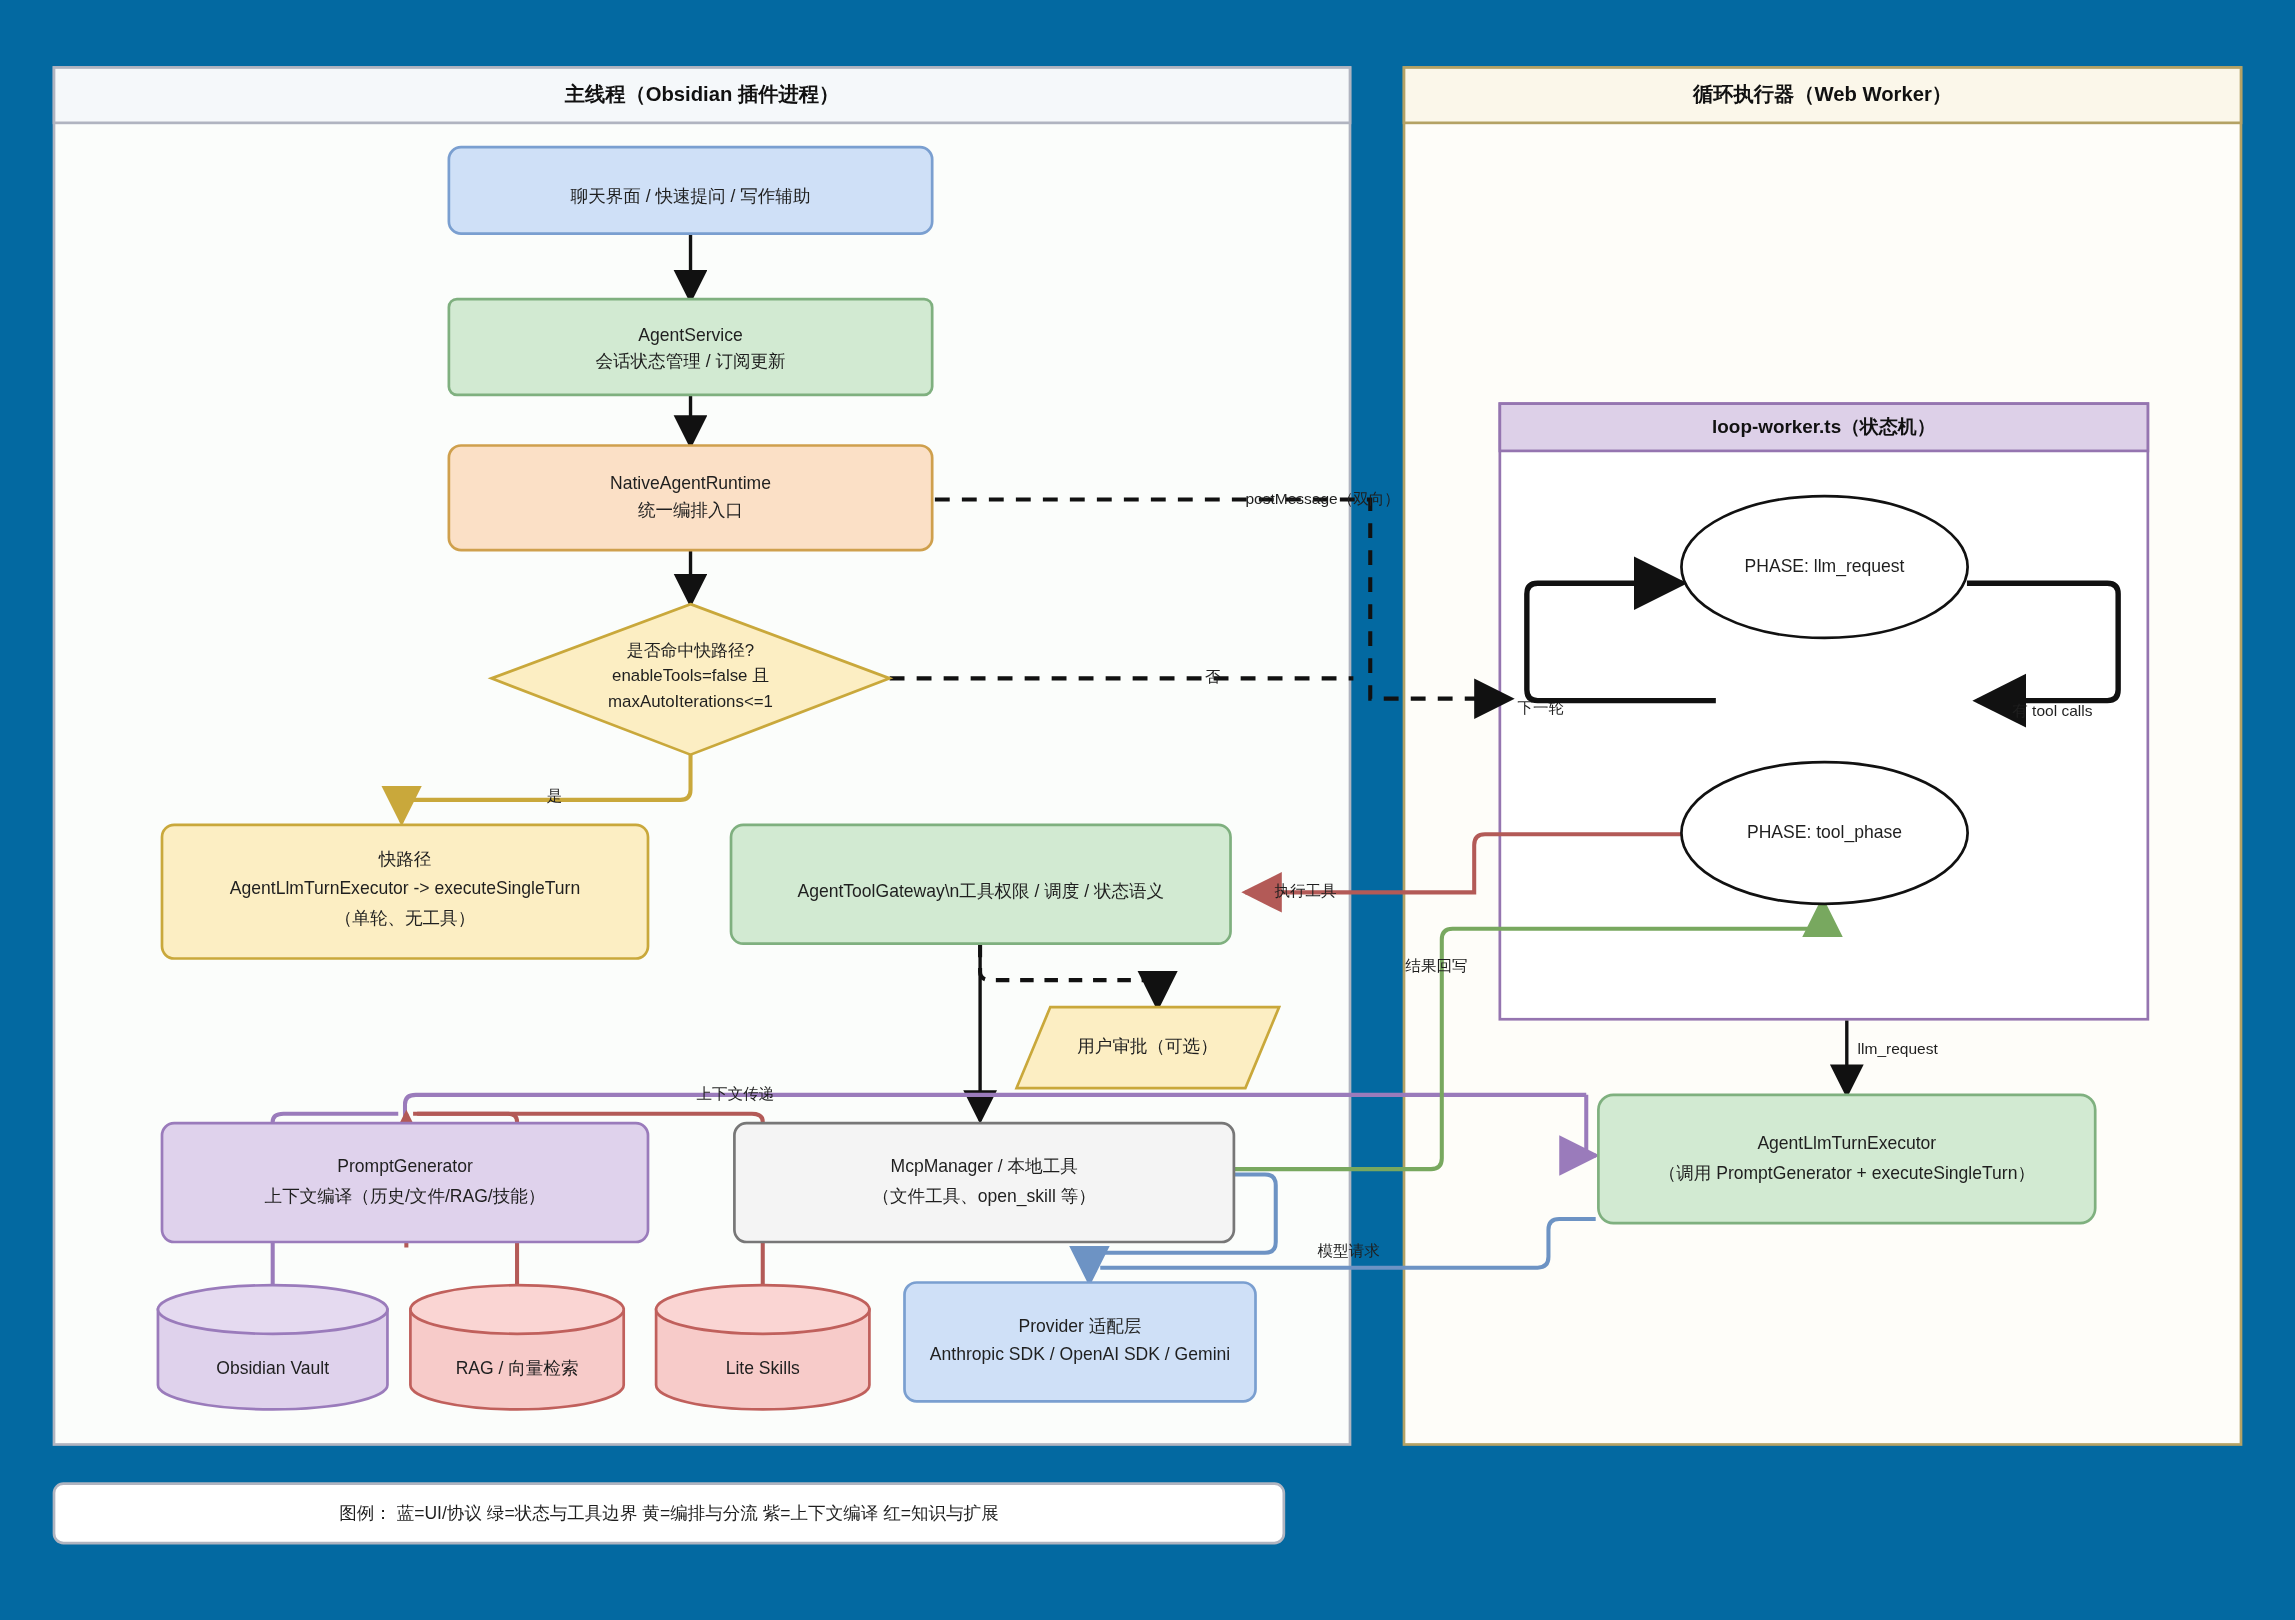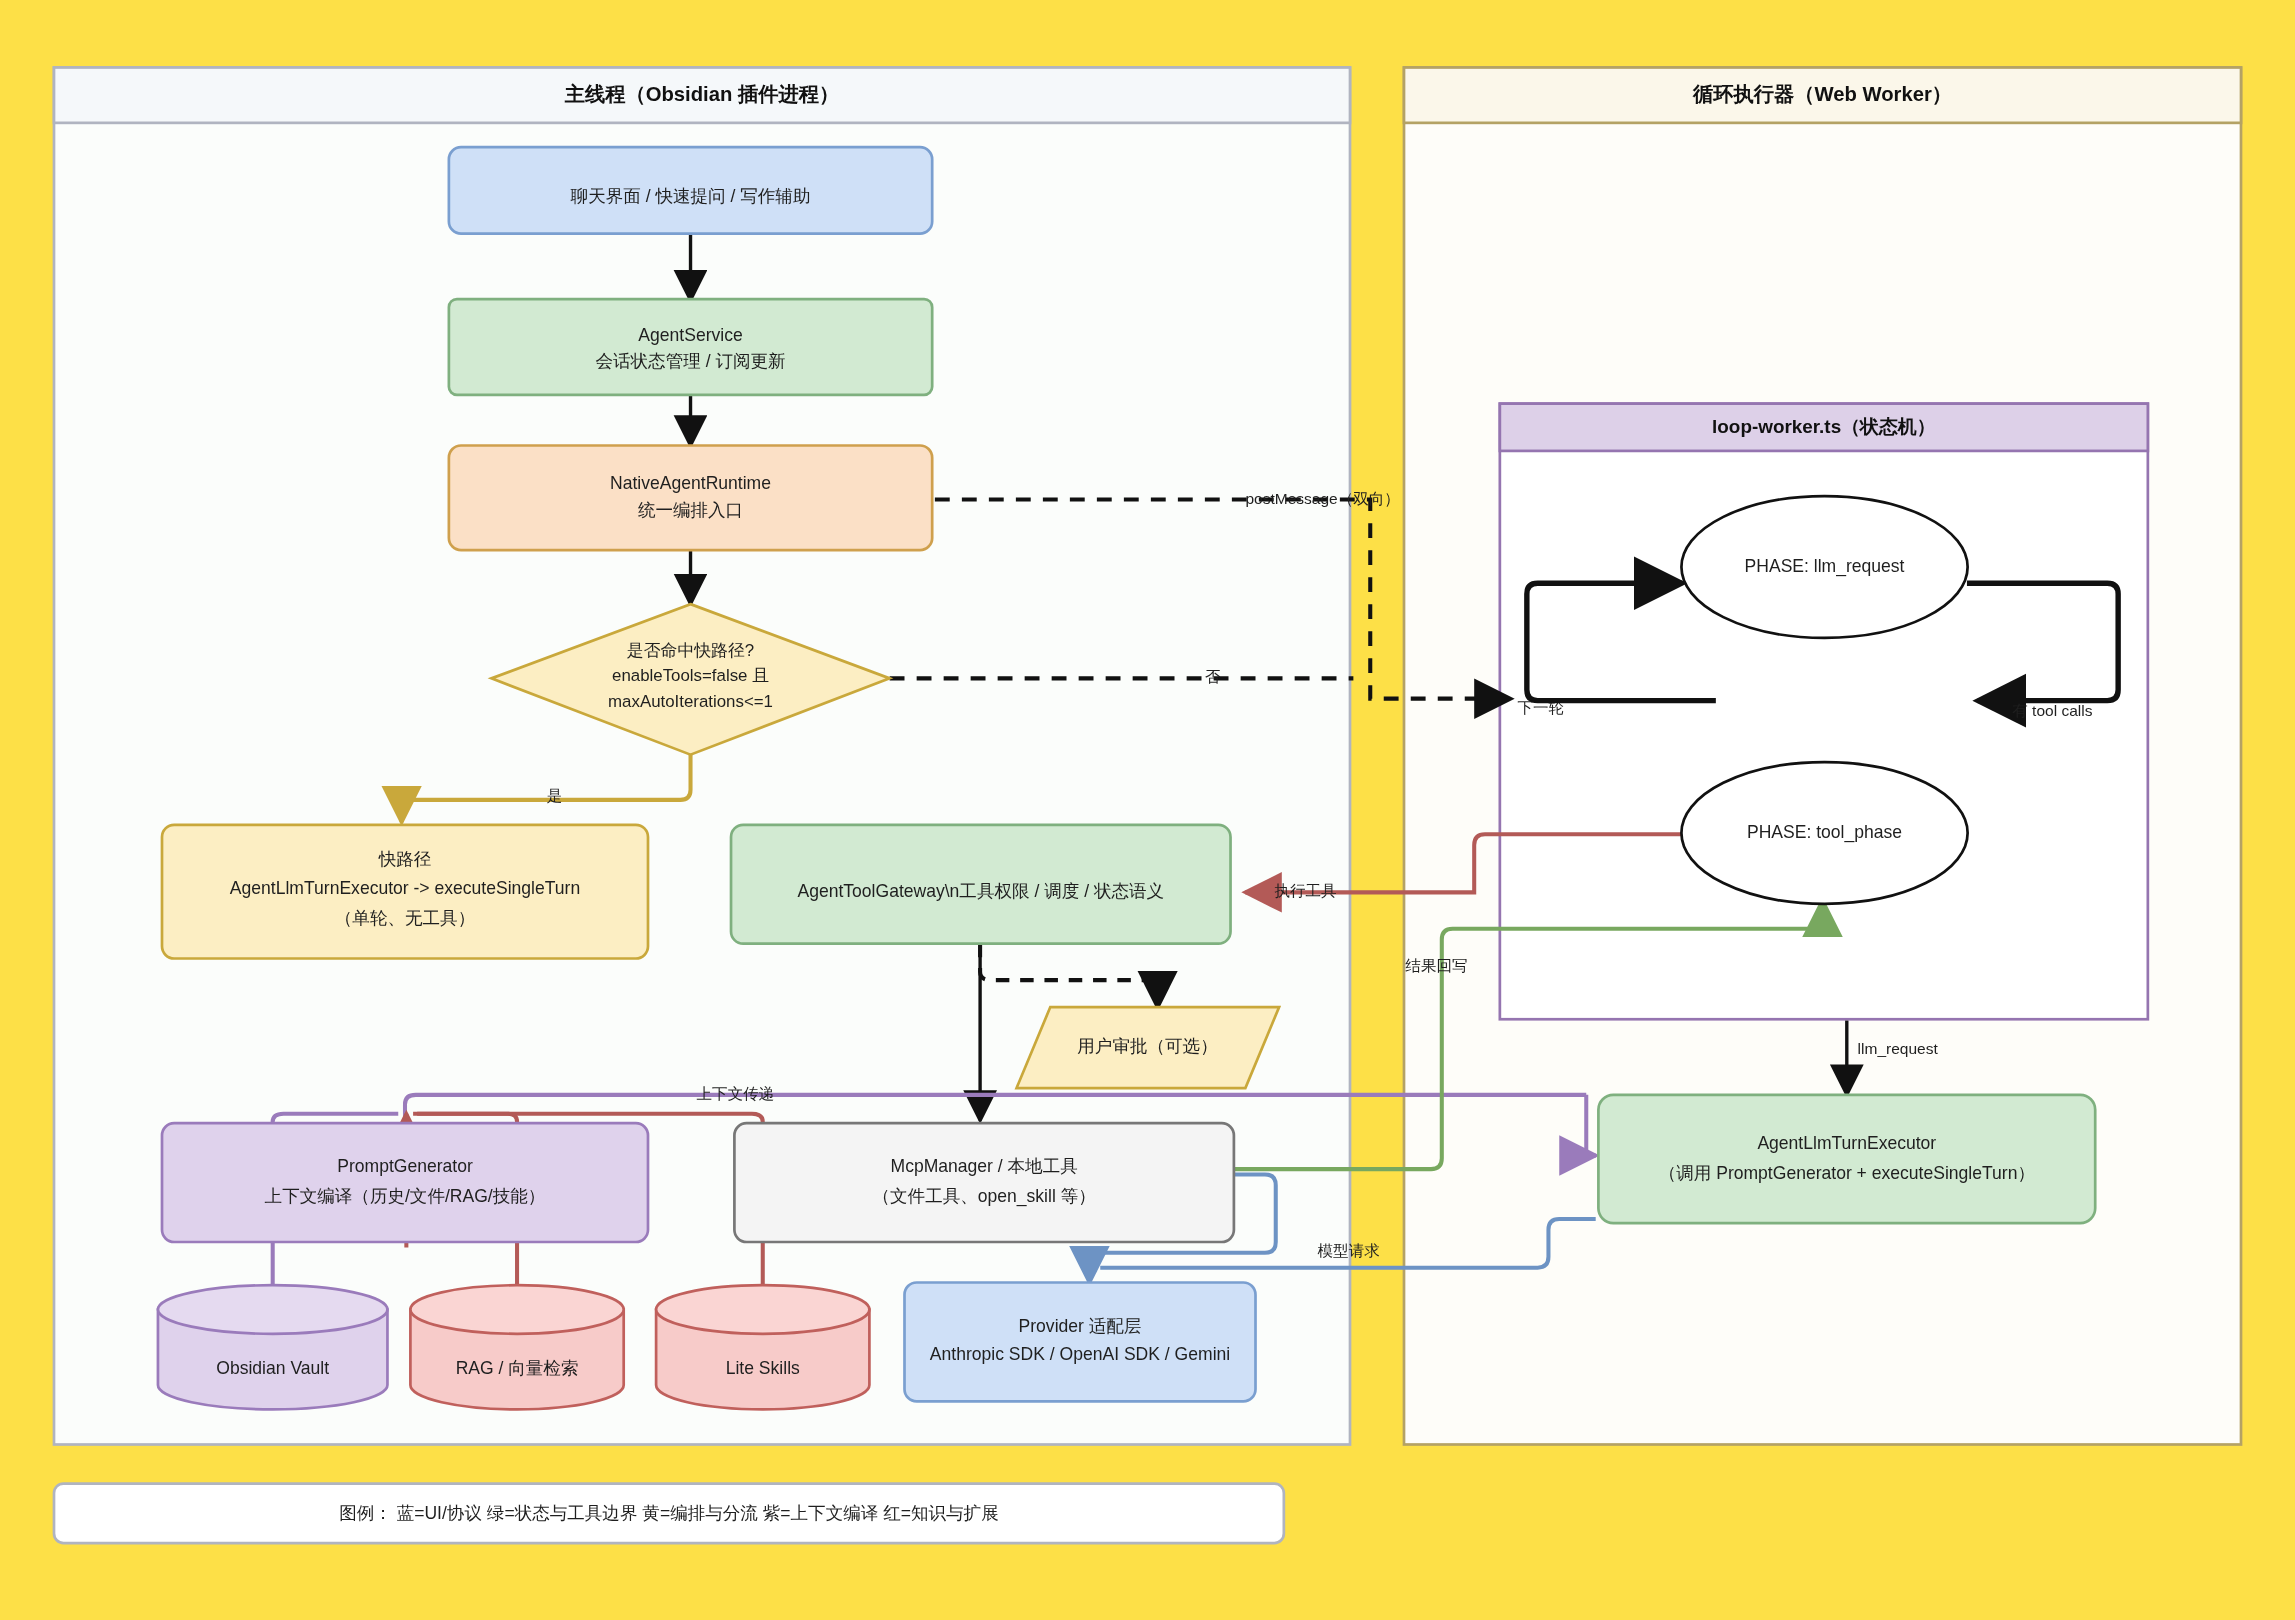--- a/index.html
+++ b/index.html
@@ -1,17 +1,17 @@
 <!DOCTYPE html>
 <html style="font-size:10.8px"><head>
 <meta charset="utf-8">
 <style>
   html,body{margin:0;padding:0;background:#ffffff;}
   body{font-family:"Liberation Sans","DejaVu Sans",sans-serif;}
-  #canvas{position:relative;width:2295px;height:1620px;background:#fde047;overflow:hidden;}
+  #canvas{position:relative;width:2295px;height:1620px;background:#0369a1;overflow:hidden;}
   svg.diagram{position:absolute;left:0;top:0;width:2295px;height:1620px;}
   .node-label{font-family:"Liberation Sans","DejaVu Sans",sans-serif;font-size:26px;fill:#1f1f1f;text-anchor:middle;dominant-baseline:middle;}
   .node-label.small{font-size:25px;}
   .panel-title{font-family:"Liberation Sans","DejaVu Sans",sans-serif;font-size:30px;font-weight:bold;fill:#111;text-anchor:middle;dominant-baseline:middle;}
   .sub-title{font-family:"Liberation Sans","DejaVu Sans",sans-serif;font-size:28px;font-weight:bold;fill:#111;text-anchor:middle;dominant-baseline:middle;}
   .edge-label{font-family:"Liberation Sans","DejaVu Sans",sans-serif;font-size:23px;fill:#1f1f1f;dominant-baseline:middle;}
   .legend-text{font-family:"Liberation Sans","DejaVu Sans",sans-serif;font-size:26px;fill:#1f1f1f;text-anchor:middle;dominant-baseline:middle;}
   .ph-label{font-family:"Liberation Sans","DejaVu Sans",sans-serif;font-size:26px;fill:#1f1f1f;text-anchor:middle;dominant-baseline:middle;}
 </style>
 </head>

